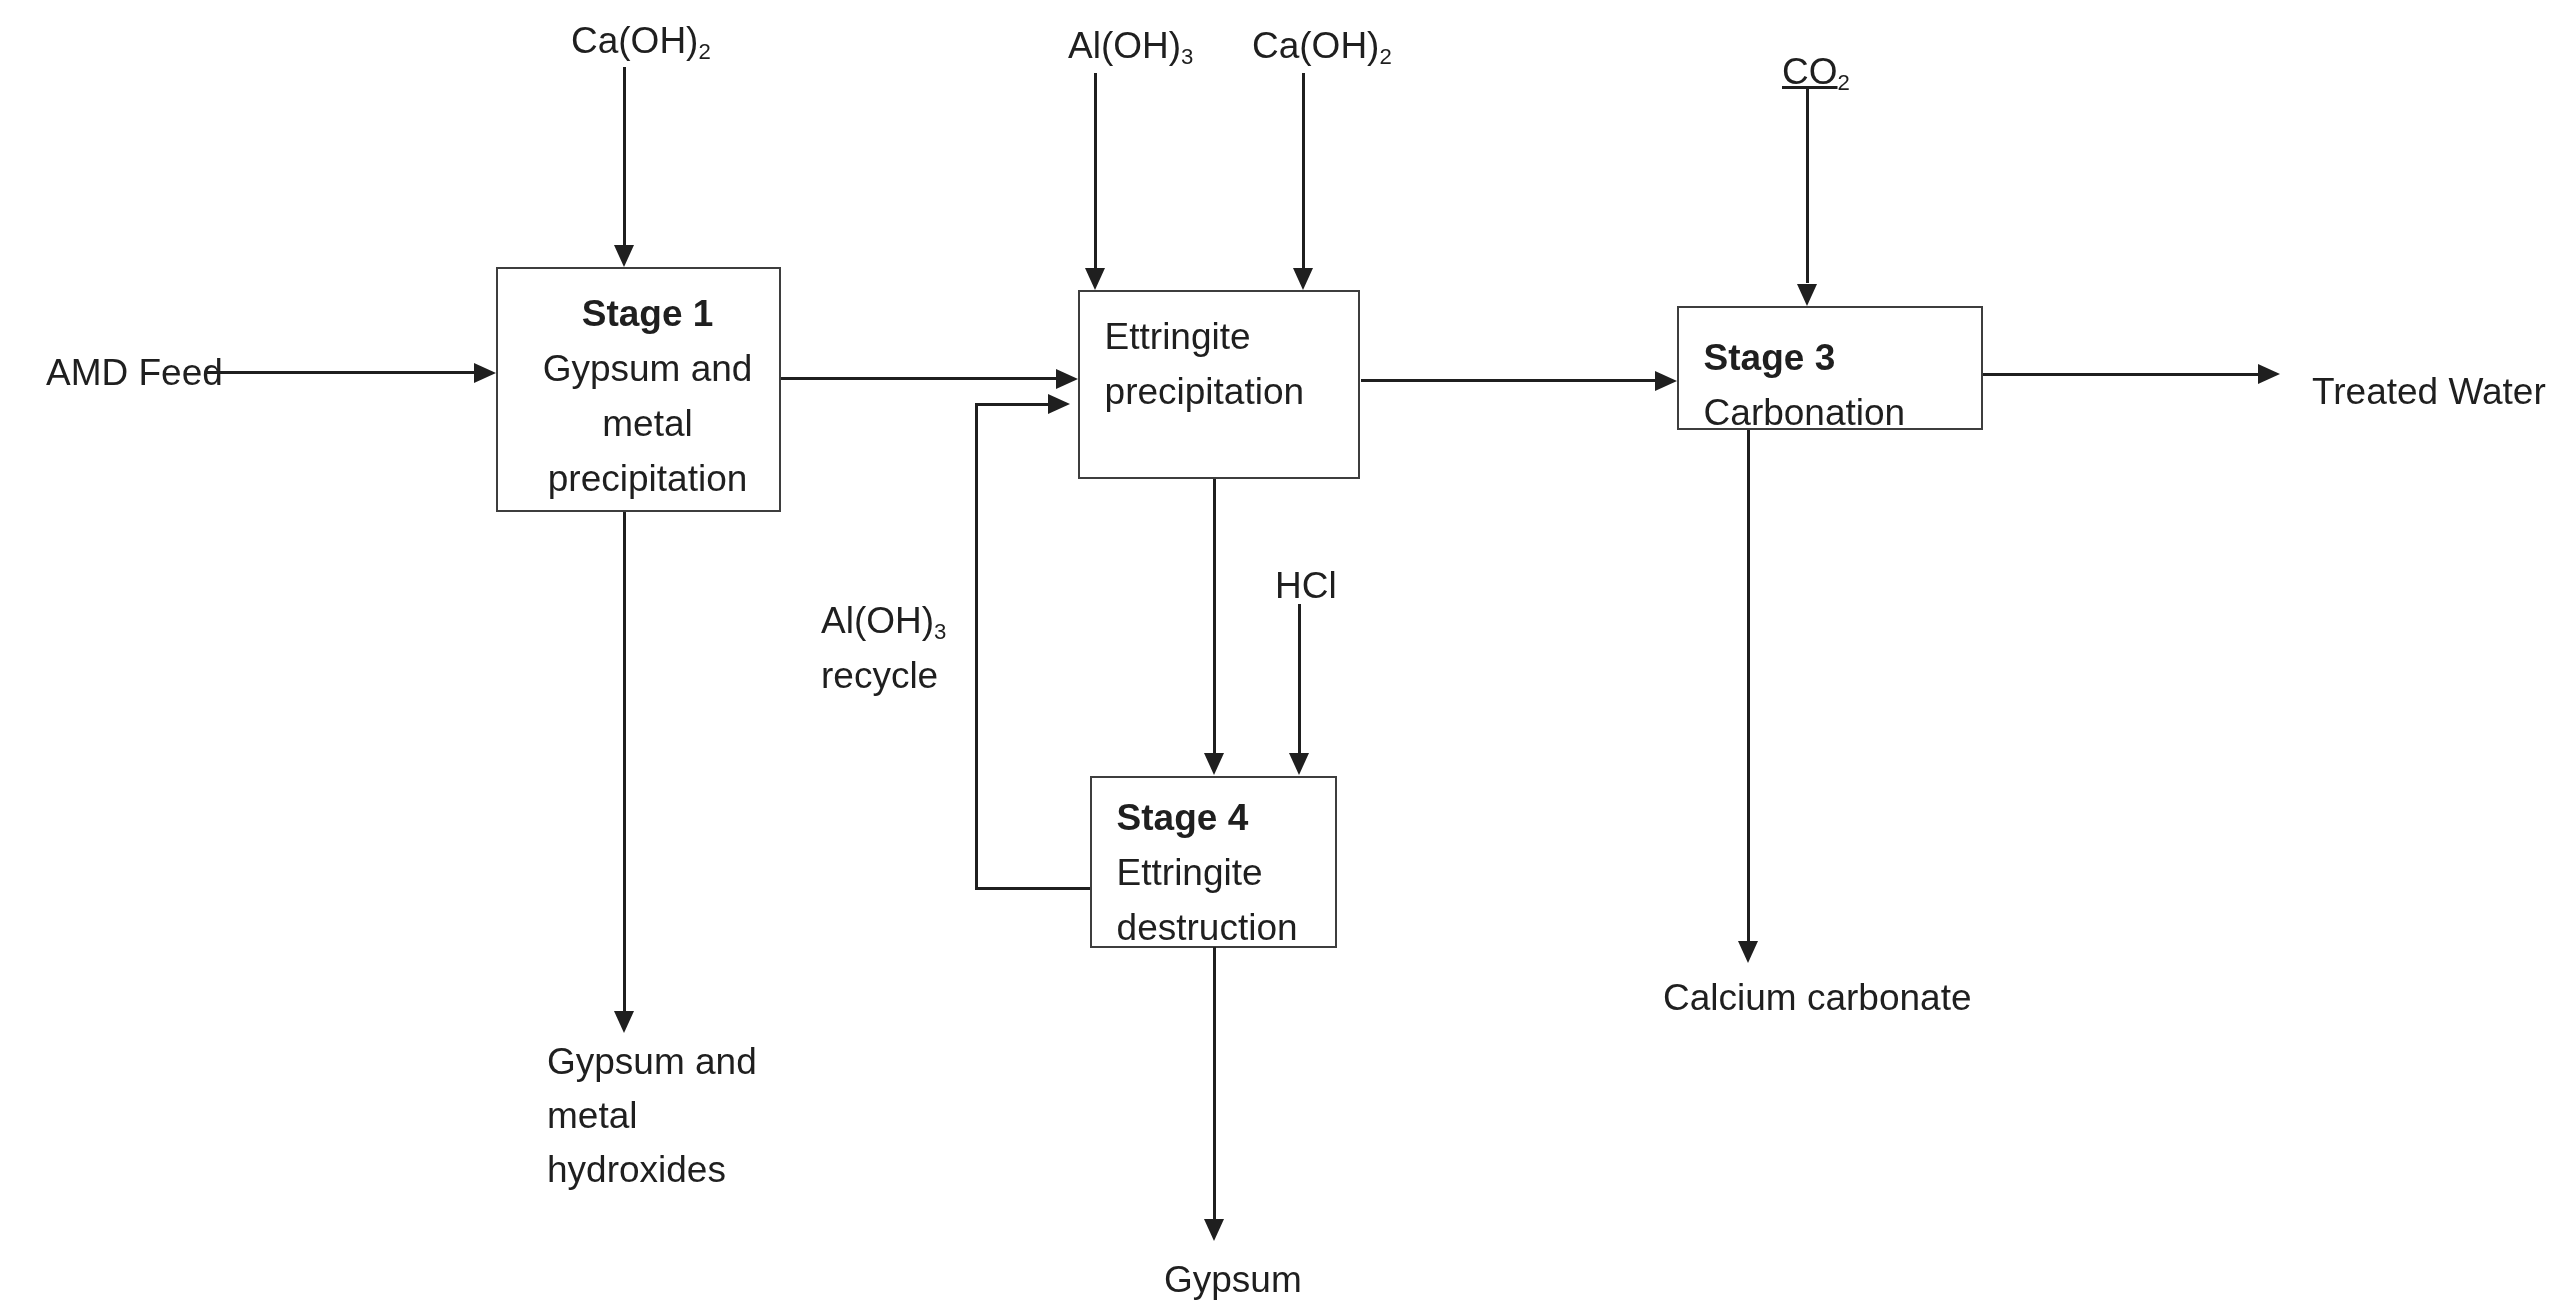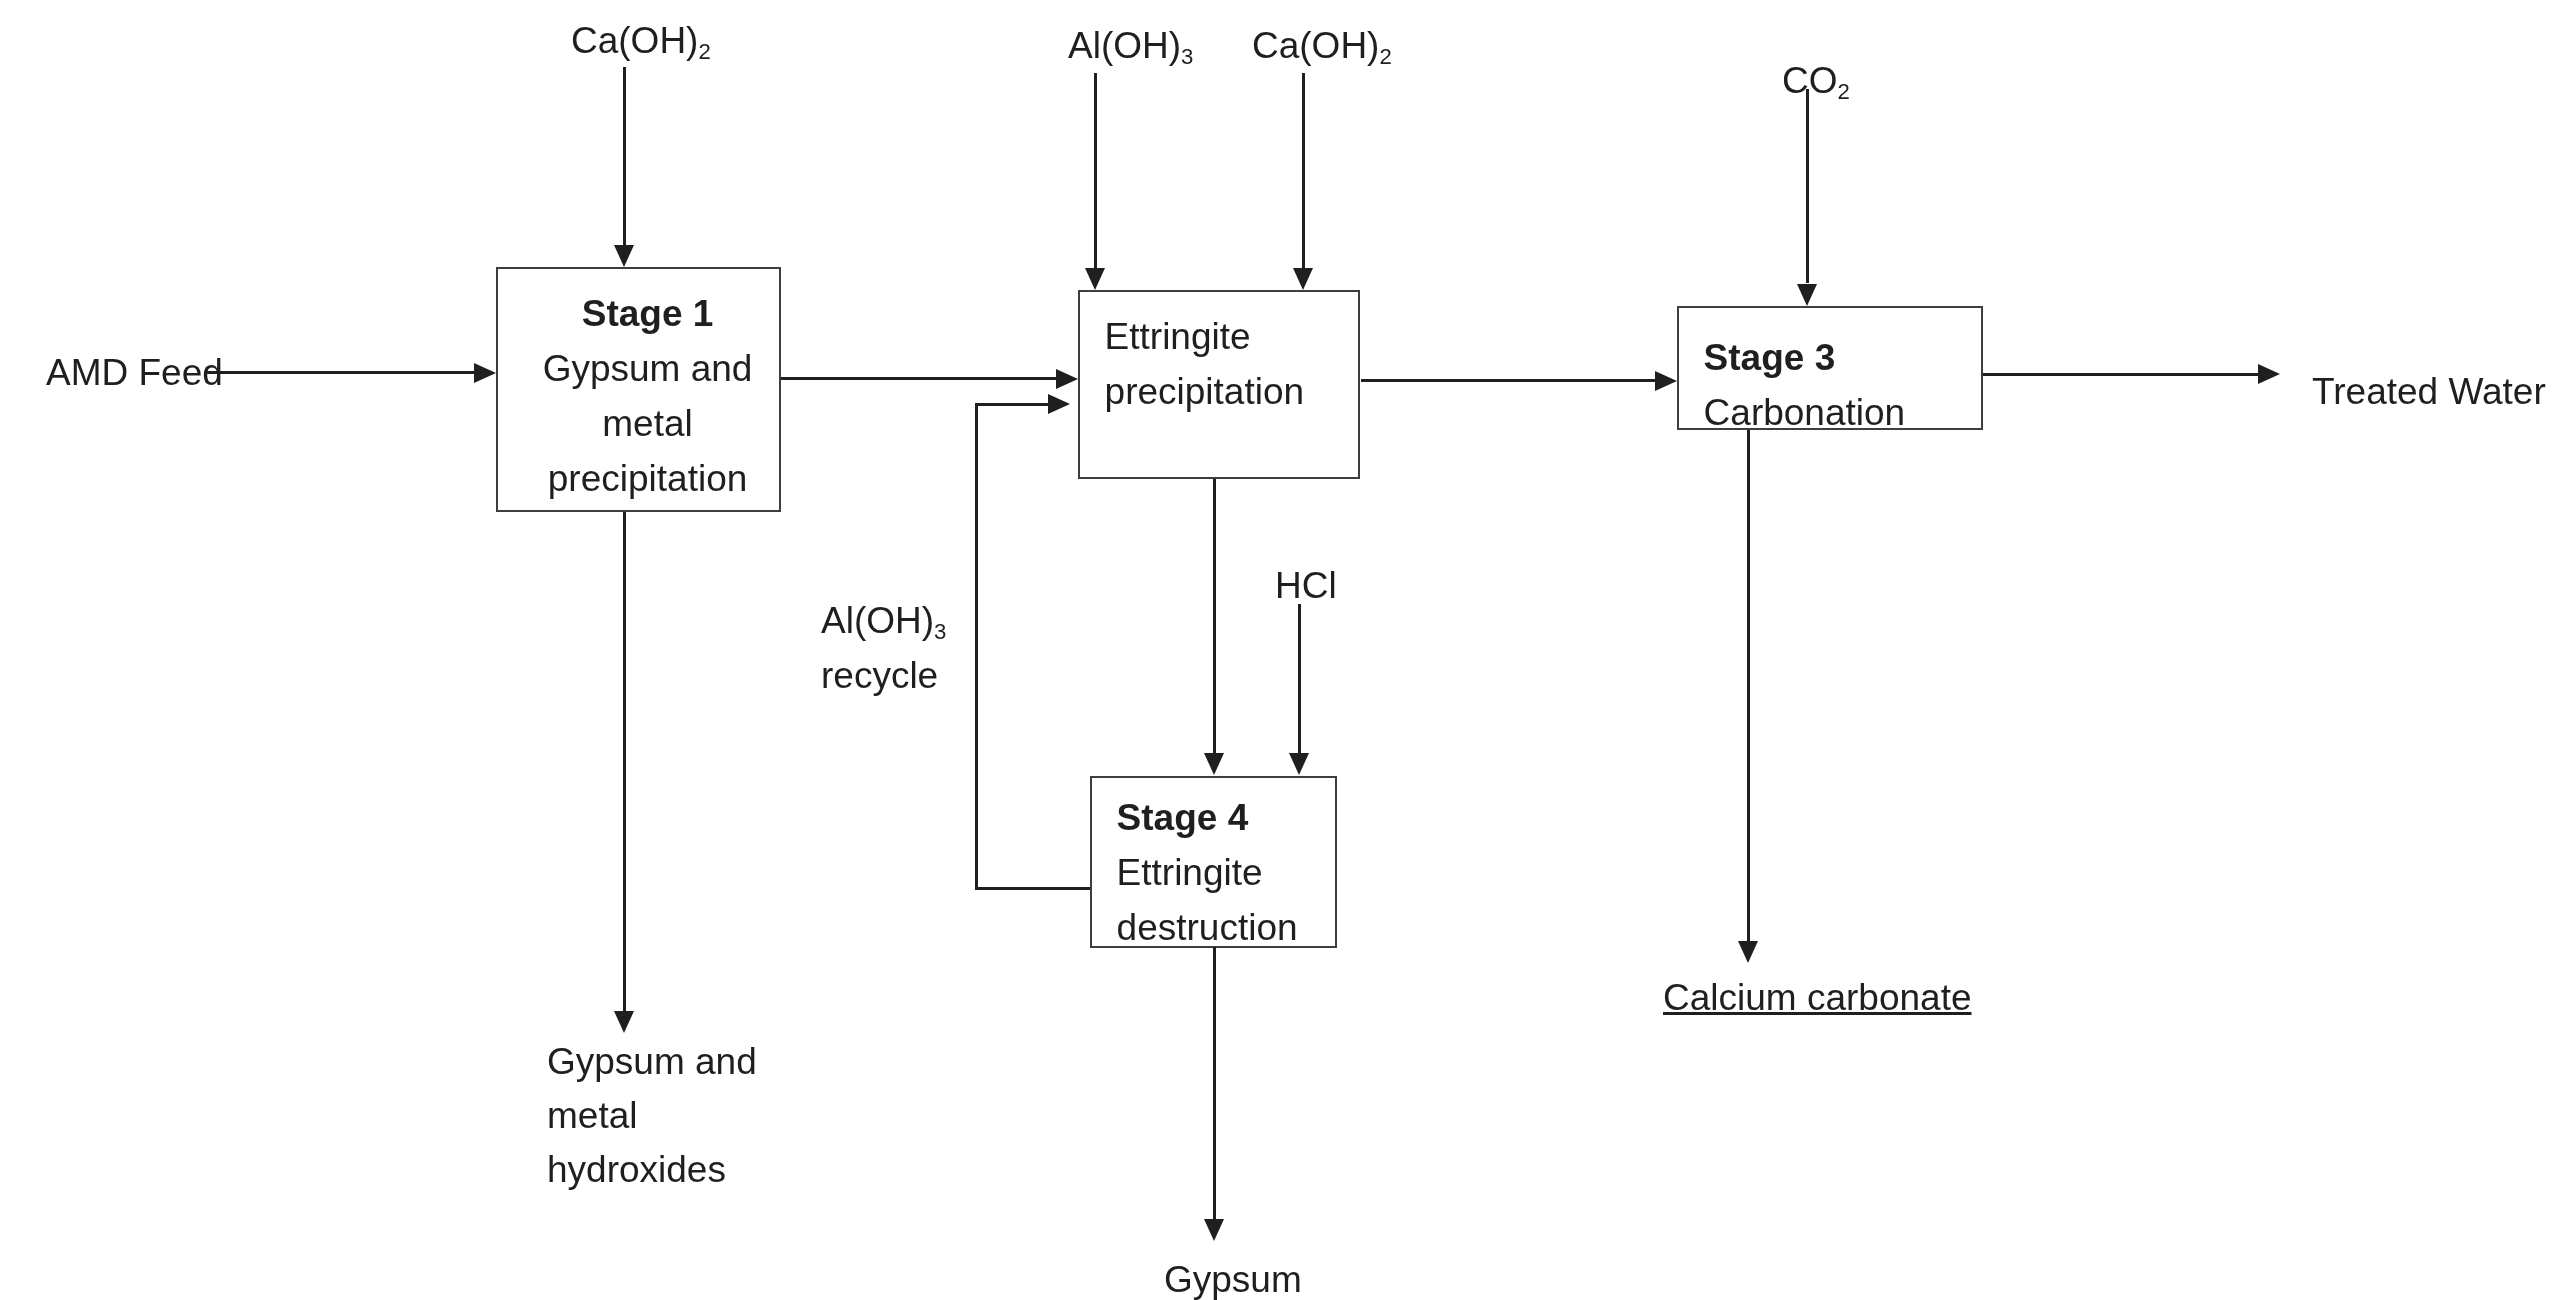--- a/index.html
+++ b/index.html
@@ -56,38 +56,38 @@
 <body>
 
 <div class="canvas">
 
   <div class="lbl" style="left:571px;top:13px;"><span>Ca(OH)</span><sub>2</sub></div>
 
   <div class="lbl" style="left:1068px;top:17.5px;"><span>Al(OH)</span><sub>3</sub></div>
 
   <div class="lbl" style="left:1252px;top:17.5px;"><span>Ca(OH)</span><sub>2</sub></div>
 
-  <div class="lbl" style="left:1782px;top:53px;"><span>CO</span><sub>2</sub></div>
+  <div class="lbl" style="left:1782px;top:44px;text-decoration:underline;"><span>CO</span><sub>2</sub></div>
 
   <div class="lbl" style="left:18px;top:345px;margin-left:28px;">AMD Feed</div>
   <div class="lbl" style="left:2312px;top:364px;text-align:center;">Treated Water</div>
   <div class="lbl" style="left:1275px;top:558px;">HCl</div>
 
   <div class="lbl" style="left:821px;top:593px;">
     <div><span>Al(OH)</span><sub>3</sub></div>
     <div>recycle</div>
   </div>
 
   <div class="lbl" style="left:547px;top:1035px;line-height:54px;">
     <div>Gypsum and</div>
     <div>metal</div>
     <div>hydroxides</div>
   </div>
 
-  <div class="lbl" style="left:1663px;top:970px;text-decoration:underline;">Calcium carbonate</div>
+  <div class="lbl" style="left:1663px;top:970px;">Calcium carbonate</div>
   <div class="lbl" style="left:1164px;top:1252px;">Gypsum</div>
 
   <div class="box" style="left:496px;top:267px;width:285px;height:245px;text-align:center;">
     <div class="btxt">
       <div class="btitle">Stage 1</div>
       <div>Gypsum and</div>
       <div>metal</div>
       <div>precipitation</div>
     </div>
   </div>

